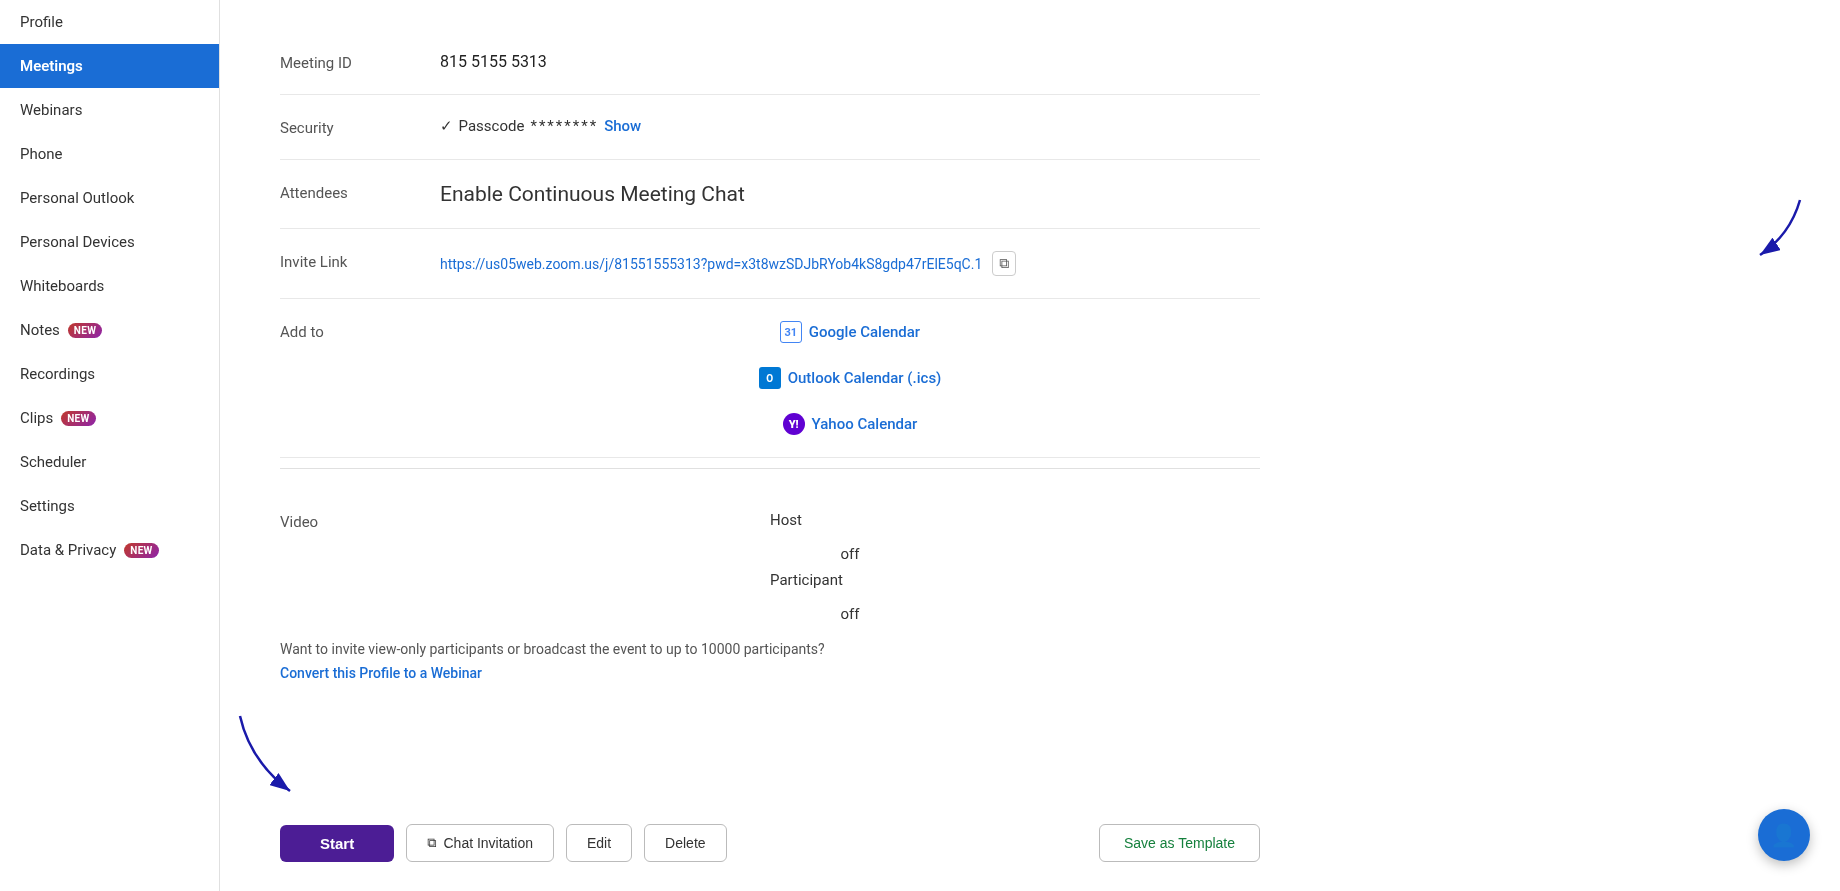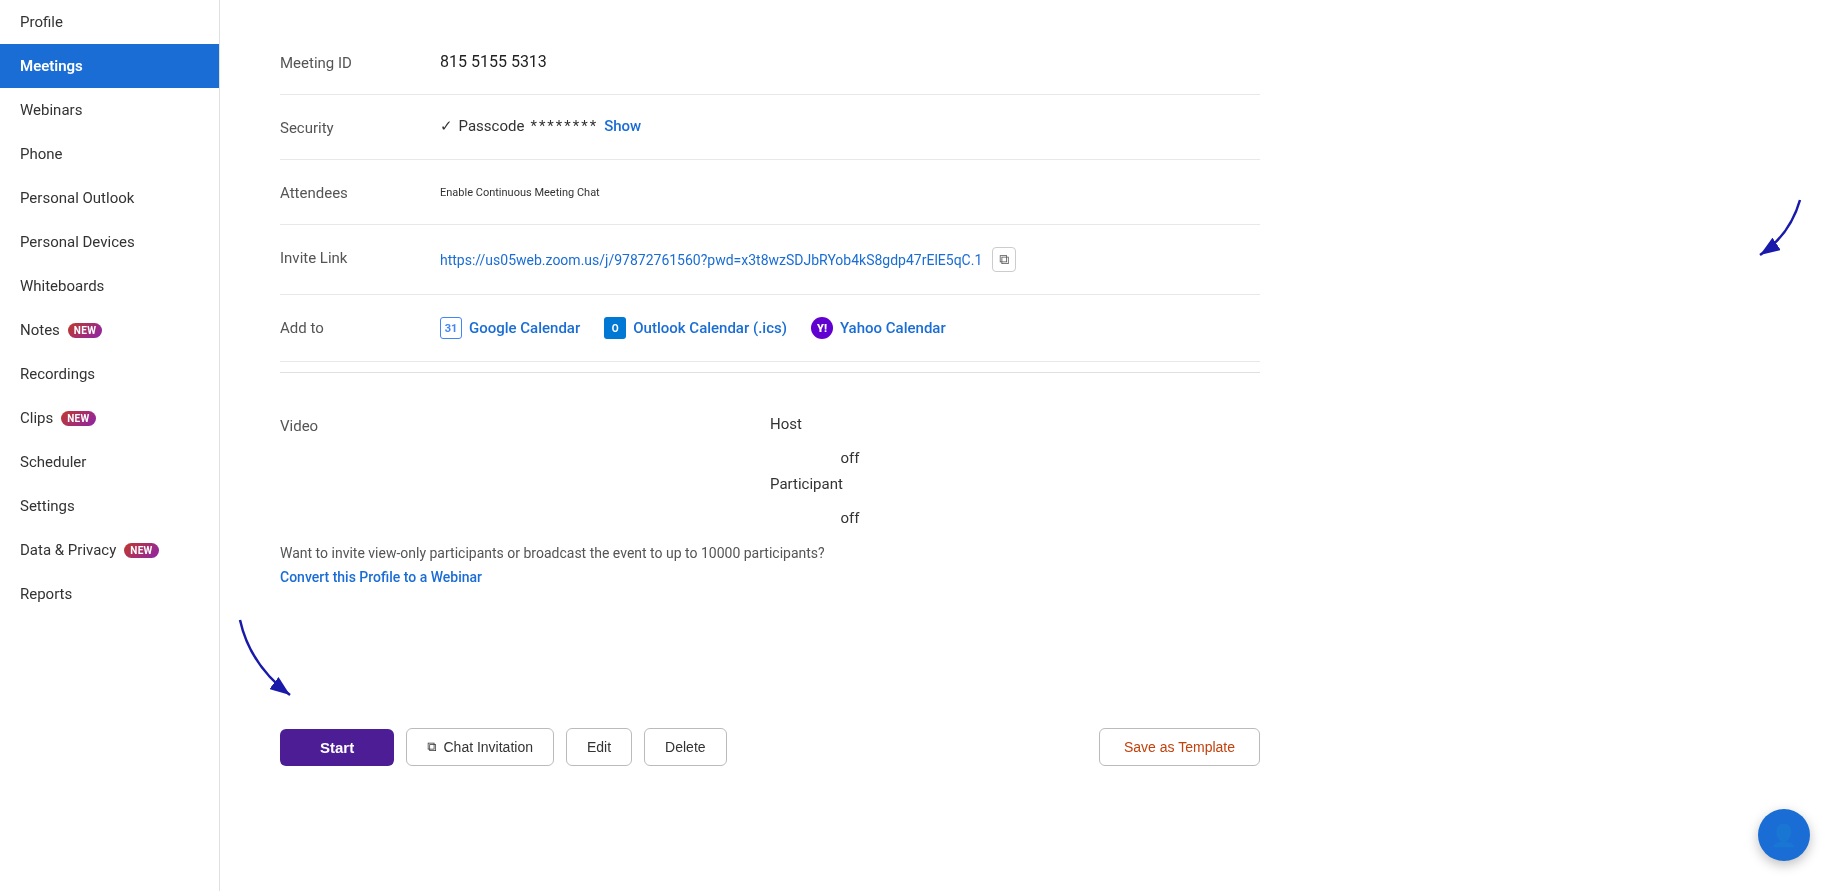--- a/index.html
+++ b/index.html
@@ -141,20 +141,21 @@
       color: #555;
       display: flex;
       align-items: center;
     }
 
     .add-to-row {
       display: flex;
       align-items: center;
       gap: 24px;
       flex-wrap: wrap;
+      flex-direction: column;
     }
     .calendar-link {
       display: flex;
       align-items: center;
       gap: 7px;
       color: #1a6dd5;
       cursor: pointer;
       font-size: 15px;
       font-weight: 500;
     }
@@ -265,21 +266,21 @@
       border-radius: 6px;
       font-size: 14px;
       cursor: pointer;
       display: flex;
       align-items: center;
       gap: 7px;
     }
 
     .btn-save-template {
       background: #fff;
-      color: #c2410c;
+      color: #15803d;
       border: 1px solid #bbb;
       padding: 10px 24px;
       border-radius: 6px;
       font-size: 14px;
       cursor: pointer;
       margin-left: auto;
     }
 
     
     .fab {
@@ -297,21 +298,21 @@
       box-shadow: 0 4px 12px rgba(0,0,0,0.25);
     }
     .fab-icon {
       font-size: 22px;
       color: #fff;
     }
 
     
     .attendees-note {
       color: #333;
-      font-size: 11px;
+      font-size: 21px;
     }
   </style>
 </head>
 <body>
 
 <nav class="sidebar">
 <div class="sidebar-item">
       <span>Profile</span>
     </div>
     <div class="sidebar-item active">
@@ -345,23 +346,20 @@
     </div>
     <div class="sidebar-item">
       <span>Scheduler</span>
     </div>
     <div class="sidebar-item">
       <span>Settings</span>
     </div>
     <div class="sidebar-item">
       <span>Data &amp; Privacy</span>
       <span class="badge">NEW</span>
-    </div>
-    <div class="sidebar-item">
-      <span>Reports</span>
     </div>
   </nav>
 
 <main class="main">
   <div class="content-area">
 
     
     <div class="info-row">
       <div class="info-label">Meeting ID</div>
       <div class="info-value meeting-id-value">815 5155 5313</div>
@@ -386,21 +384,21 @@
       <div class="info-value">
         <span class="attendees-note">Enable Continuous Meeting Chat</span>
       </div>
     </div>
 
     
     <div class="info-row">
       <div class="info-label">Invite Link</div>
       <div class="info-value">
         <div class="invite-link-row">
-          <span class="invite-link-url">https://us05web.zoom.us/j/97872761560?pwd=x3t8wzSDJbRYob4kS8gdp47rElE5qC.1</span>
+          <span class="invite-link-url">https://us05web.zoom.us/j/81551555313?pwd=x3t8wzSDJbRYob4kS8gdp47rElE5qC.1</span>
           <button class="copy-icon-btn">
             <span>⧉</span>
           </button>
         </div>
 
         <svg width="80" height="80" style="position:absolute;top:195px;right:30px;pointer-events:none;" viewBox="0 0 80 80">
           <defs>
             <marker id="arrowhead1" markerWidth="8" markerHeight="6" refX="8" refY="3" orient="auto">
               <polygon points="0 0, 8 3, 0 6" fill="#1a1aaa"></polygon>
             </marker>

